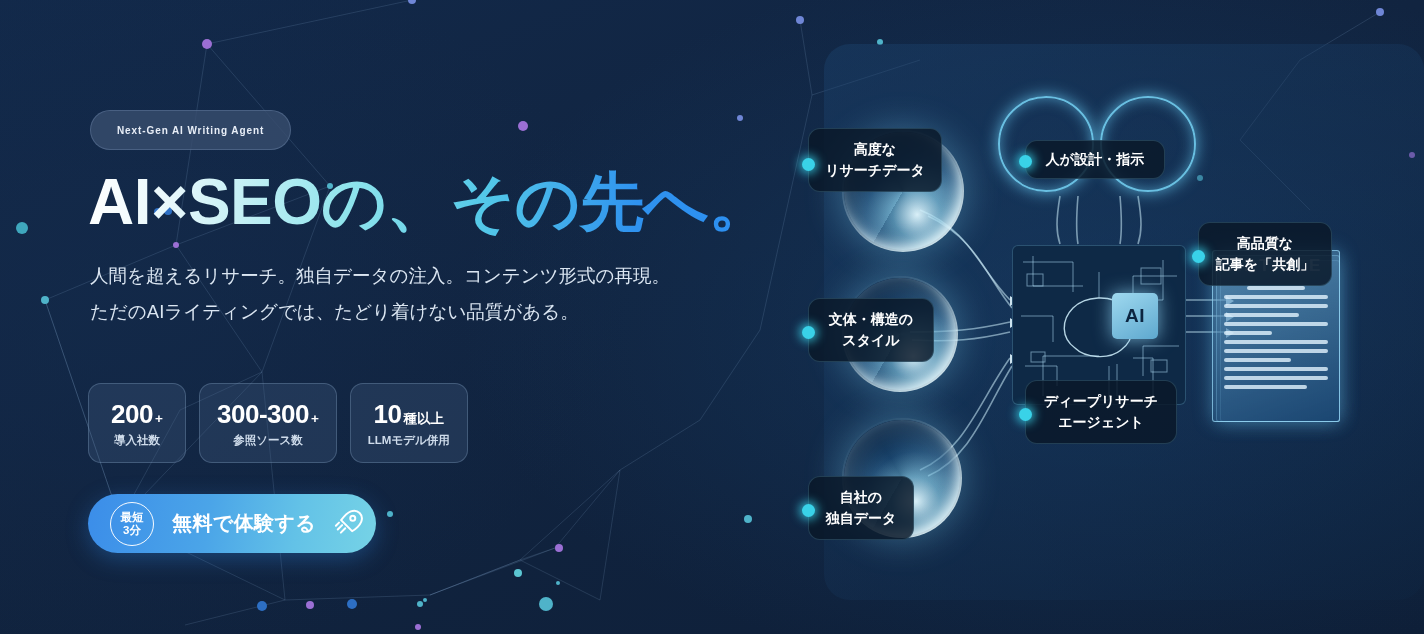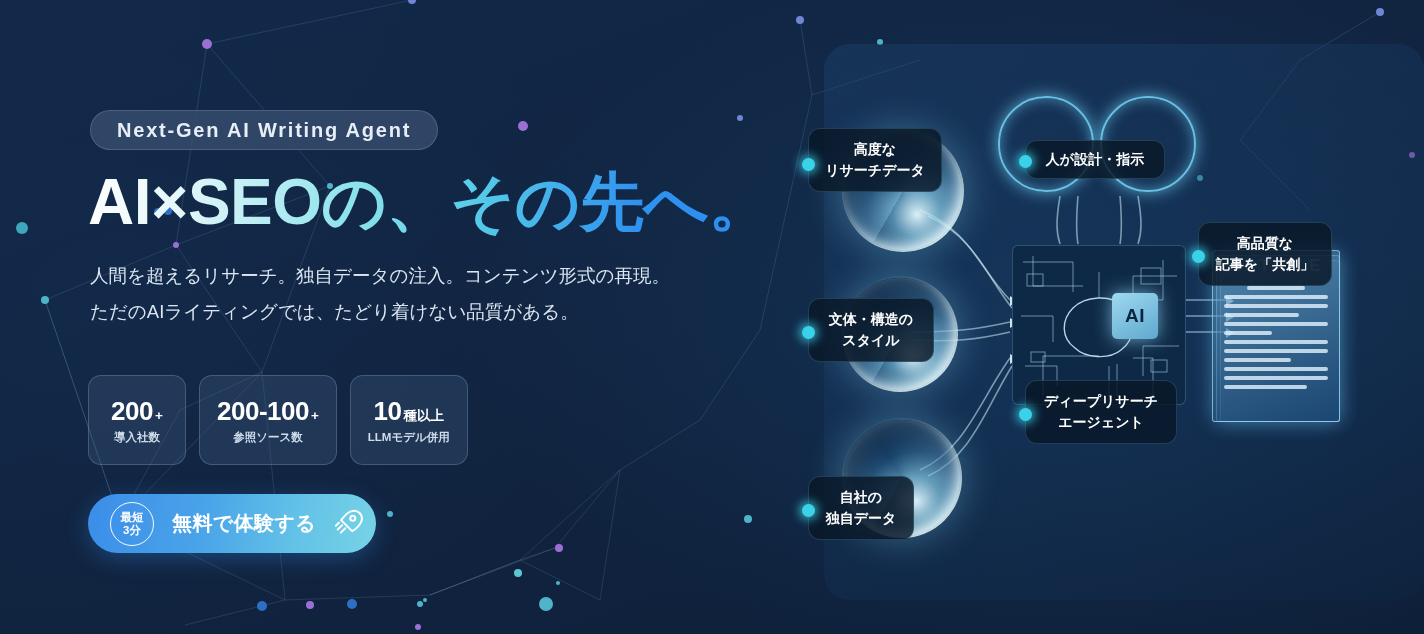--- a/index.html
+++ b/index.html
@@ -24,43 +24,43 @@
   
   .left { position: absolute; left: 88px; top: 0; width: 680px; height: 634px; }
 
   .pill {
     position: absolute; left: 2px; top: 110px;
     display: flex; align-items: center; justify-content: center;
     height: 40px; padding: 0 26px;
     border-radius: 20px;
     background: rgba(56,78,110,.80);
     border: 1px solid rgba(132,160,196,.30);
-    color: #e8eef7; font-size: 20px; font-weight: 700; letter-spacing: .09em;
+    color: #e8eef7; font-size: 10px; font-weight: 700; letter-spacing: .09em;
     white-space: nowrap;
     text-align: center;
   }
 
   .headline {
     position: absolute; left: 0; top: 168px;
     font-size: 64px; font-weight: 800; line-height: 1.08;
     letter-spacing: -0.5px; white-space: nowrap;
     background: linear-gradient(95deg, #ffffff 0%, #e6f7fb 13%, #8fe4ec 38%, #53c8e8 58%, #2f92ef 80%, #2b8ef0 100%);
     -webkit-background-clip: text; background-clip: text;
     color: transparent; -webkit-text-fill-color: transparent;
   }
 
   .sub { position: absolute; left: 2px; top: 258px; color: #dbe6f2; font-size: 18.5px; line-height: 1.95; font-weight: 500; white-space: nowrap; }
 
   .stats { position: absolute; left: 0; top: 375px; display: flex; gap: 13px; }
   .stat {
-    min-width: 98px; height: 90px; padding: 0 17px;
+    min-width: 98px; height: 80px; padding: 0 17px;
     border-radius: 13px;
     background: rgba(70,96,132,.30);
     border: 1px solid rgba(146,176,210,.30);
-    display: flex; flex-direction: column; align-items: center; justify-content: center; gap: 3px;
+    display: flex; flex-direction: column; align-items: center; justify-content: center; gap: 3px; margin-top: 8px;
   }
   .stat-top { color: #ffffff; font-weight: 800; white-space: nowrap; display: flex; align-items: baseline; }
   .stat-big { font-size: 26px; letter-spacing: -.5px; }
   .stat-suffix { font-size: 13.5px; font-weight: 700; margin-left: 2px; }
   .stat-label { color: #cfdceb; font-size: 11.5px; font-weight: 700; white-space: nowrap; }
 
   .cta {
     position: absolute; left: 0; top: 494px;
     width: 288px; height: 59px; border-radius: 30px;
     background: linear-gradient(100deg, #3b8de9 0%, #4ba5e8 42%, #63c2e7 72%, #76d3e6 100%);
@@ -214,21 +214,21 @@
     <div class="stats">
       <div class="stat">
         <div class="stat-top">
           <span class="stat-big">200</span>
           <span class="stat-suffix">+</span>
         </div>
         <div class="stat-label">導入社数</div>
       </div>
       <div class="stat">
         <div class="stat-top">
-          <span class="stat-big">200-100</span>
+          <span class="stat-big">300-300</span>
           <span class="stat-suffix">+</span>
         </div>
         <div class="stat-label">参照ソース数</div>
       </div>
       <div class="stat">
         <div class="stat-top">
           <span class="stat-big">10</span>
           <span class="stat-suffix">種以上</span>
         </div>
         <div class="stat-label">LLMモデル併用</div>

